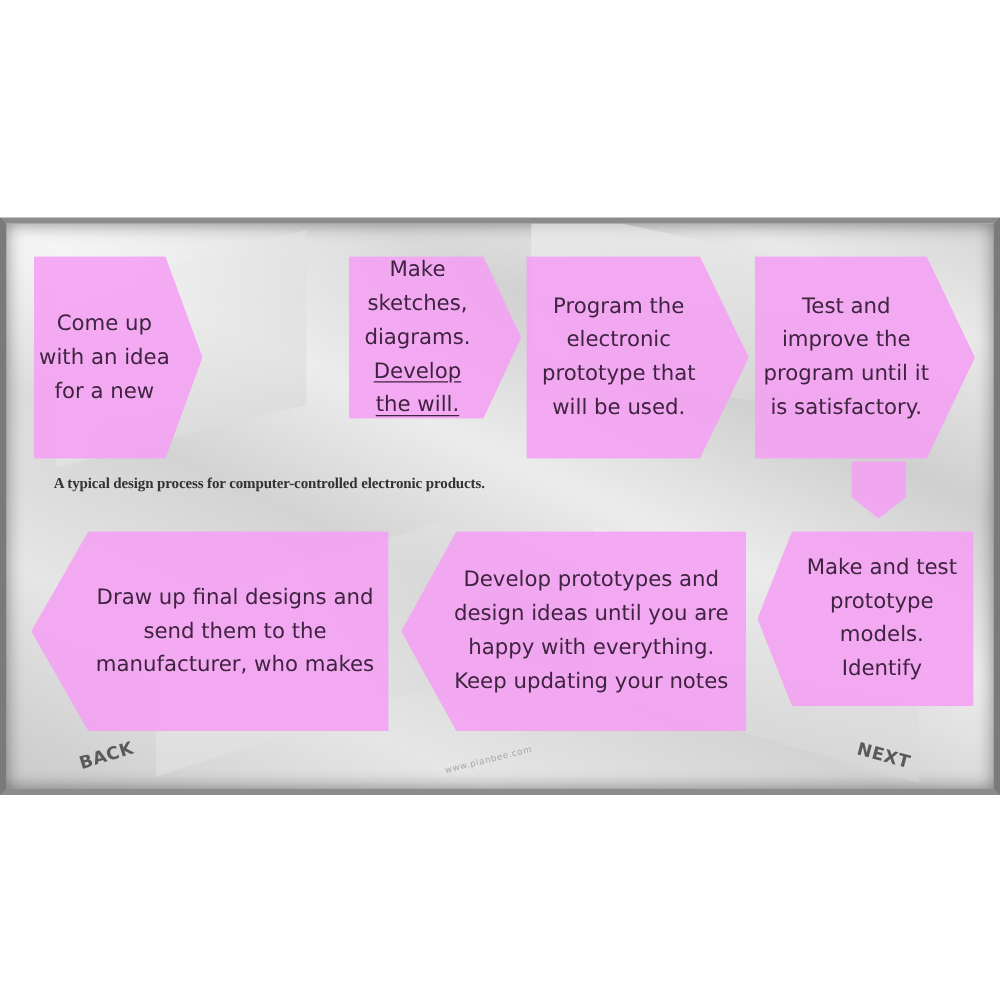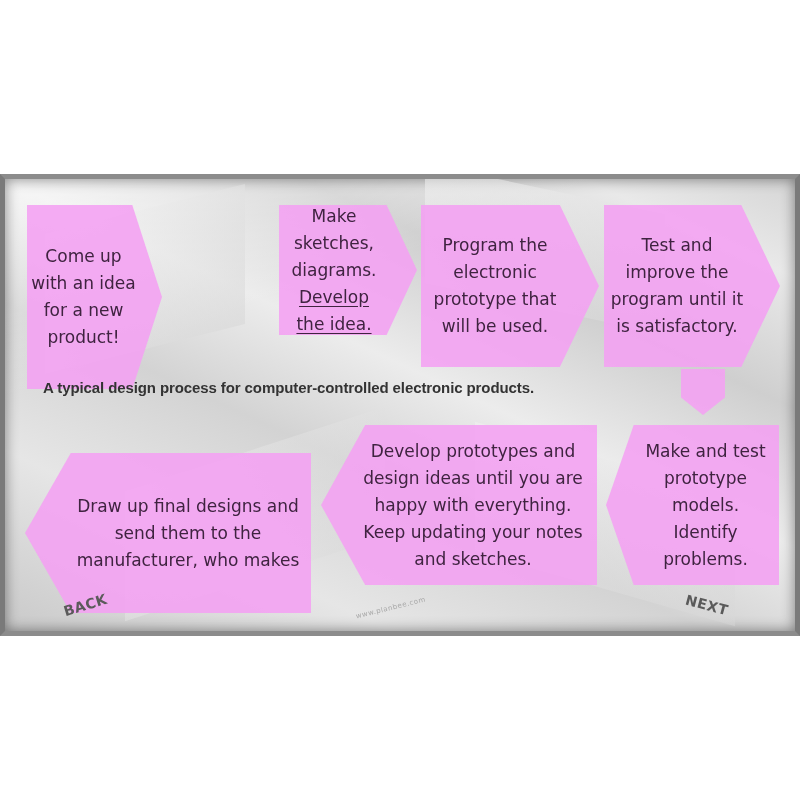--- a/index.html
+++ b/index.html
@@ -33,36 +33,36 @@
       text-align: center;
       color: #3f2340;
       font-size: 17px;
       line-height: 27px;
     }
     .shape span.txt { display: block; }
     .arrow-right { clip-path: polygon(0 0, 78% 0, 100% 50%, 78% 100%, 0 100%); }
     .arrow-left  { clip-path: polygon(16% 0, 100% 0, 100% 100%, 16% 100%, 0 50%); }
     .arrow-down  { clip-path: polygon(0 0, 100% 0, 100% 62%, 50% 100%, 0 62%); }
 
-    #s1 { left: 22px;  top: 26px; width: 135px; height: 184px; padding-right: 22px; text-align: center; }
+    #s1 { left: 22px;  top: 26px; width: 135px; height: 162px; padding-right: 22px; text-align: center; }
     #s2 { left: 162px; top: 26px; width: 106px; height: 162px; padding-right: 18px; }
     #s3 { left: 274px; top: 26px; width: 138px; height: 130px; padding-right: 28px; }
     #s4 { left: 416px; top: 26px; width: 178px; height: 162px; padding-right: 30px; align-items: center; }
     #s5 { left: 599px; top: 26px; width: 176px; height: 162px; padding-right: 30px; }
     #s6 { left: 676px; top: 190px; width: 44px; height: 46px; }
-    #s7 { left: 601px; top: 246px; width: 173px; height: 160px; padding-left: 26px; }
+    #s7 { left: 601px; top: 246px; width: 173px; height: 140px; padding-left: 26px; }
     #s8 { left: 316px; top: 246px; width: 276px; height: 160px; padding-left: 28px; }
-    #s9 { left: 20px;  top: 246px; width: 286px; height: 160px; padding-left: 40px; margin-top: 28px; }
+    #s9 { left: 20px;  top: 246px; width: 286px; height: 160px; padding-left: 40px; }
 
     .link { text-decoration: underline; text-underline-offset: 3px; cursor: pointer; margin-top: 40px; }
 
     .caption {
       position: absolute; left: 38px; top: 200px; width: 640px;
-      font-family: Liberation Sans, sans-serif;
-      font-weight: bold; font-size: 15px; color: #333333;
+      font-family: Liberation Serif, serif;
+      font-weight: bold; font-size: 12px; color: #333333;
       letter-spacing: -0.1px;
     }
 
     .nav {
       position: absolute; font-family: "DejaVu Sans", "Liberation Sans", sans-serif;
       font-weight: bold; color: #5a5a5a; font-size: 14px; letter-spacing: 0.5px;
       cursor: pointer;
     }
     .nav.back { left: 58px; top: 418px; transform: rotate(-17deg); }
     .nav.next { left: 680px; top: 418px; transform: rotate(15deg); }
@@ -79,33 +79,32 @@
   <div class="cube c1"></div>
   <div class="cube c2"></div>
   <div class="cube c3"></div>
   <div class="cube c4"></div>
 
   <div id="s1" class="shape arrow-right">
     <div>
       <span class="txt">Come up</span>
       <span class="txt">with an idea</span>
       <span class="txt">for a new</span>
-      <span class="txt">product!</span>
     </div>
   </div>
 
 
   <div id="s3" class="shape arrow-right">
     <div>
       <span class="txt">Make</span>
       <span class="txt">sketches,</span>
       <span class="txt">diagrams.</span>
       <a class="txt link">
         <span class="txt">Develop</span>
-        <span class="txt">the idea.</span>
+        <span class="txt">the will.</span>
       </a>
     </div>
   </div>
 
   <div id="s4" class="shape arrow-right">
     <div>
       <span class="txt">Program the</span>
       <span class="txt">electronic</span>
       <span class="txt">prototype that</span>
       <span class="txt">will be used.</span>
@@ -124,31 +123,29 @@
   <div id="s6" class="shape arrow-down"></div>
 
   <div class="caption">A typical design process for computer-controlled electronic products.</div>
 
   <div id="s7" class="shape arrow-left">
     <div>
       <span class="txt">Make and test</span>
       <span class="txt">prototype</span>
       <span class="txt">models.</span>
       <span class="txt">Identify</span>
-      <span class="txt">problems.</span>
     </div>
   </div>
 
   <div id="s8" class="shape arrow-left">
     <div>
       <span class="txt">Develop prototypes and</span>
       <span class="txt">design ideas until you are</span>
       <span class="txt">happy with everything.</span>
       <span class="txt">Keep updating your notes</span>
-      <span class="txt">and sketches.</span>
     </div>
   </div>
 
   <div id="s9" class="shape arrow-left">
     <div>
       <span class="txt">Draw up final designs and</span>
       <span class="txt">send them to the</span>
       <span class="txt">manufacturer, who makes</span>
     </div>
   </div>

